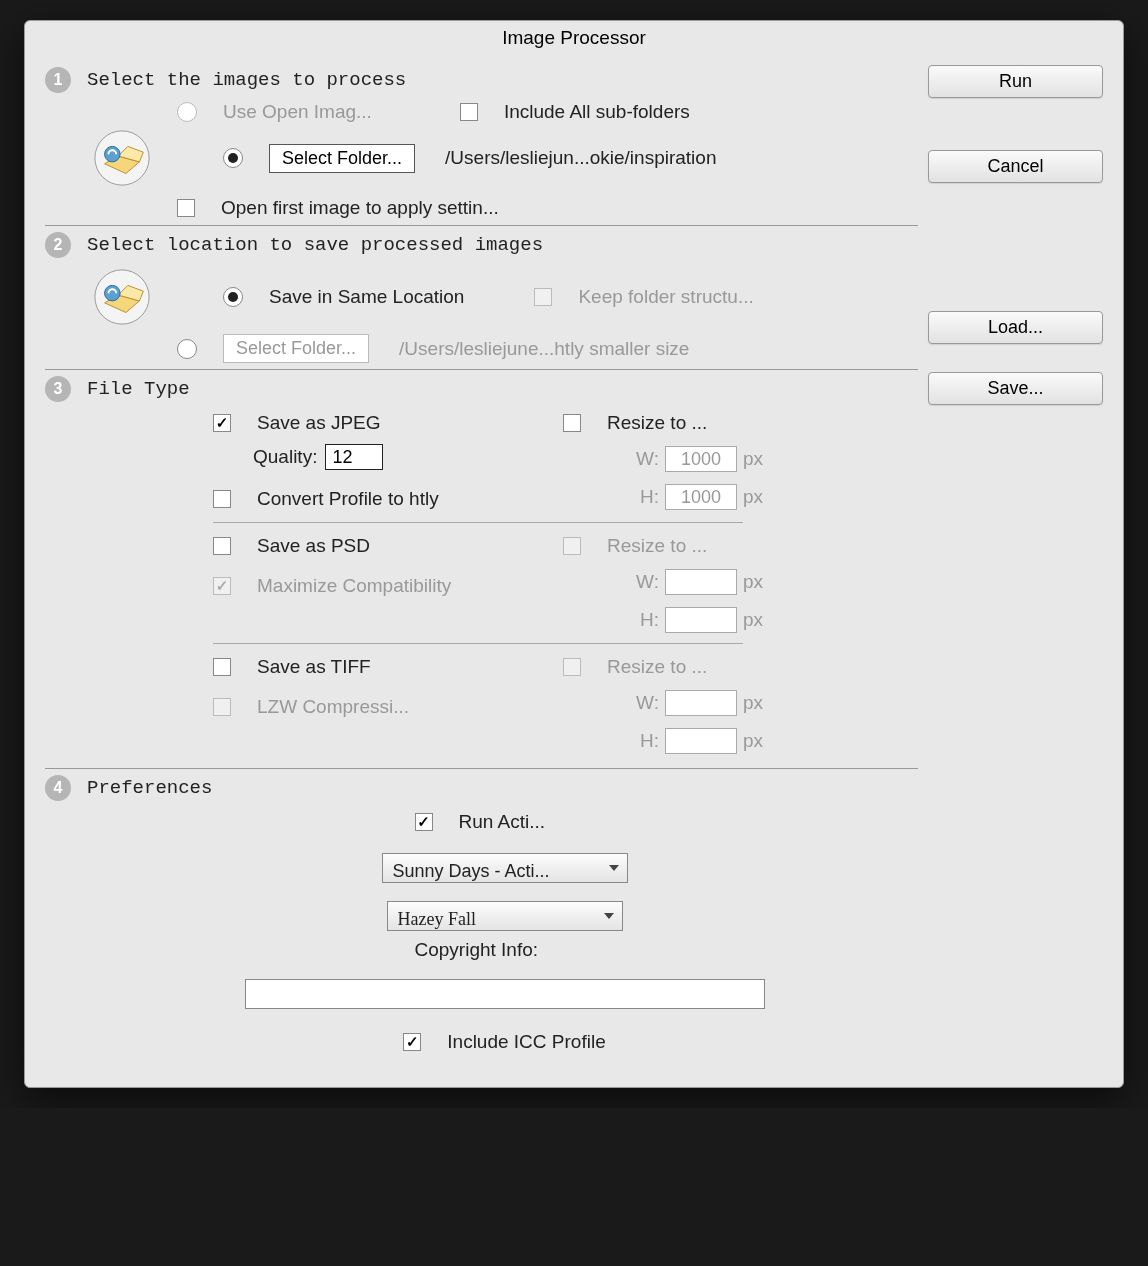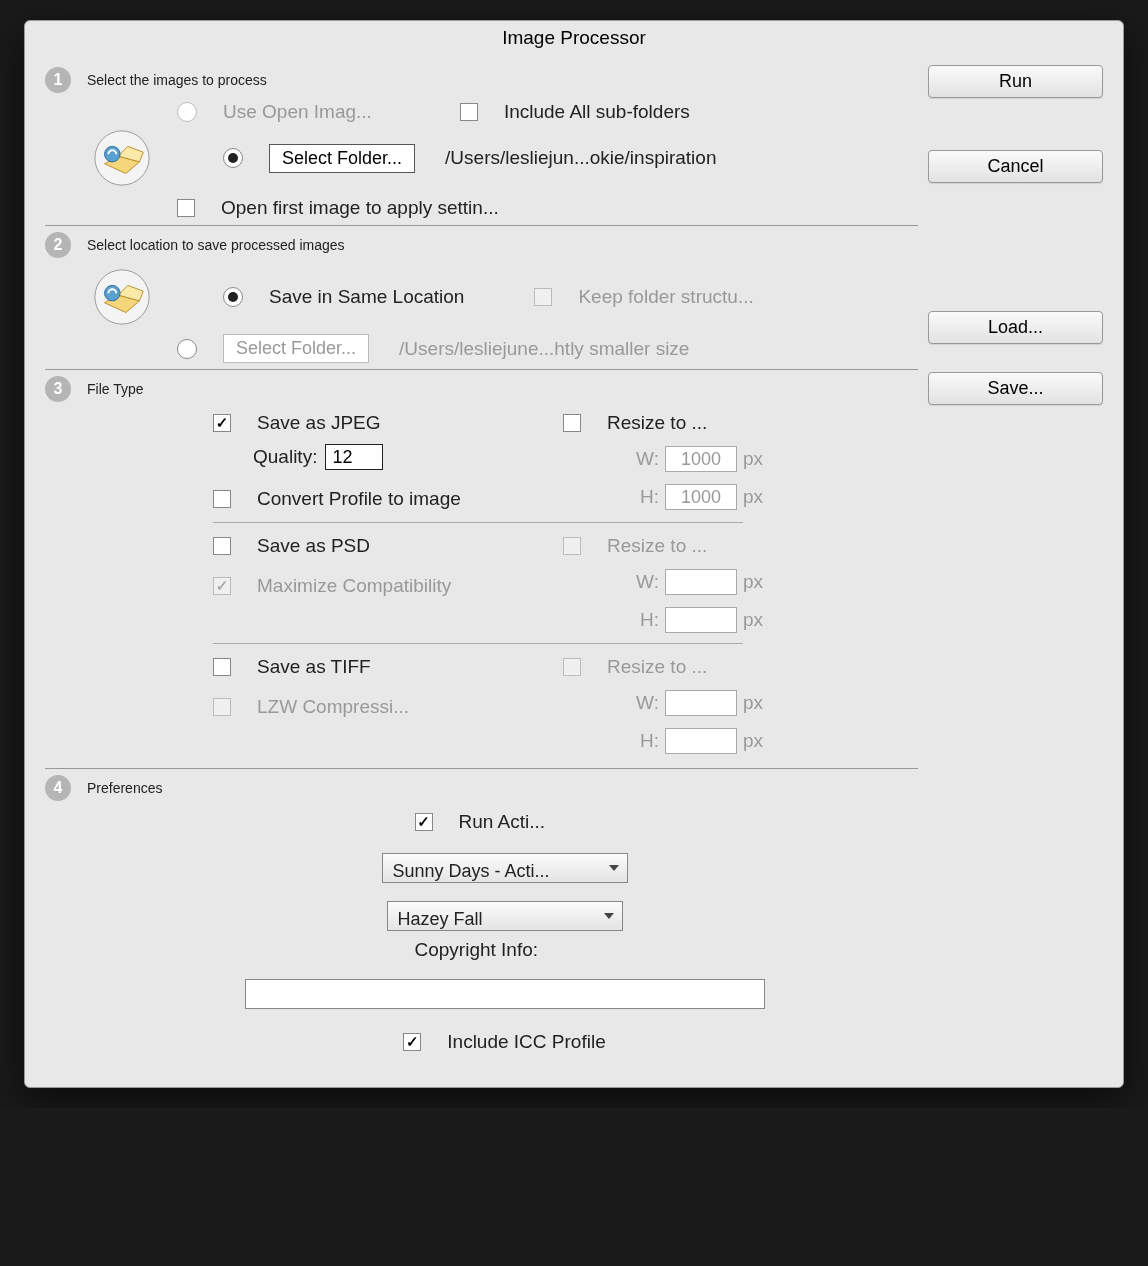--- a/index.html
+++ b/index.html
@@ -69,21 +69,22 @@
       border-radius: 50%;
       background: #b5b5b5;
       color: #fff;
       display: flex;
       align-items: center;
       justify-content: center;
       font-size: 16px;
       font-weight: 600;
     }
     .section-title {
-      font-size: 14px;
+      font-size: 19px;
+      font-family: Liberation Mono, monospace;
     }
     .row {
       display: flex;
       align-items: center;
       gap: 26px;
       margin: 2px 0;
     }
     .indent { margin-left: 132px; }
     .indent-icon { margin-left: 46px; }
     .radio {
@@ -191,21 +192,21 @@
       content:"";
       position:absolute;
       right:8px;
       top:50%;
       margin-top:-3px;
       border-left:5px solid transparent;
       border-right:5px solid transparent;
       border-top:6px solid #444;
     }
     .sel-wide1 { width: 246px; }
-    .sel-wide2 { width: 236px; }
+    .sel-wide2 { width: 236px; font-family: Liberation Serif, serif; }
     .text-input {
       height: 30px;
       width: 520px;
       border: 1px solid #888;
       background: #fff;
       padding: 0 6px;
     }
     .pref-row {
       display:flex;
       align-items:center;
@@ -299,21 +300,21 @@
             <div class="row">
               <span class="checkbox checked"></span>
               <span>Save as JPEG</span>
             </div>
             <div class="sub-row">
               <span>Quality:</span>
               <input class="q-input" value="12" style="">
             </div>
             <div class="row" style="margin-top:18px;">
               <span class="checkbox"></span>
-              <span>Convert Profile to image</span>
+              <span>Convert Profile to htly</span>
             </div>
           </div>
           <div class="file-col-right">
             <div class="row">
               <span class="checkbox"></span>
               <span>Resize to ...</span>
             </div>
             <div class="dim-row">
               <span class="dim-label">W:</span>
               <input class="dim-input" value="1000" style="">

